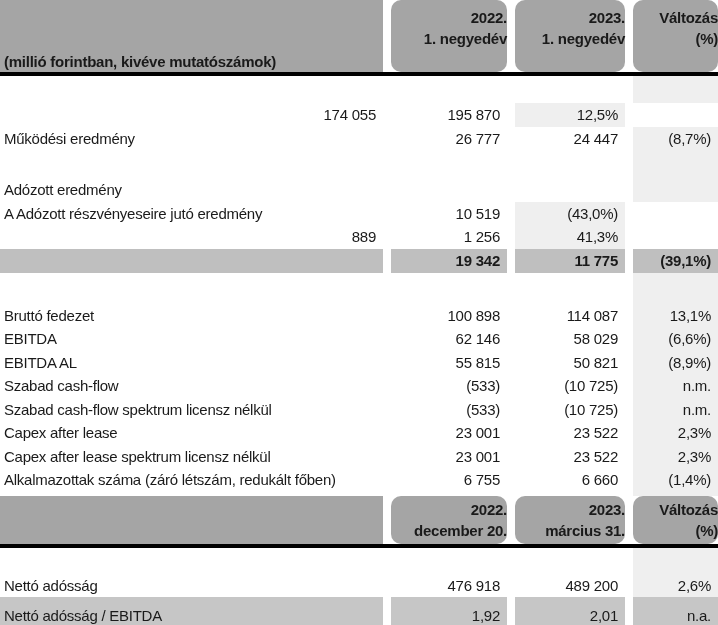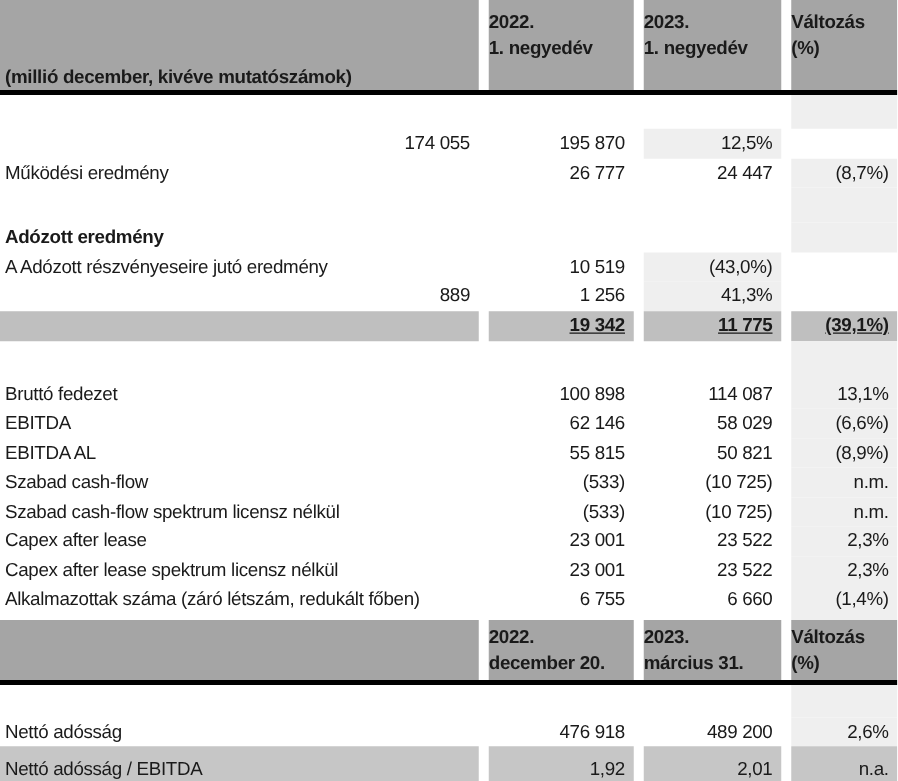--- a/index.html
+++ b/index.html
@@ -26,45 +26,45 @@
   
   .header-block .hcell { background: #a5a5a5; font-weight: bold; }
   .header-q1 { height: 72px; }
   .header-balance { height: 48px; }
   .label-head {
     display: flex; align-items: flex-end;
     padding: 0 0 2px 4px;
   }
   .col-head {
     display: flex; flex-direction: column;
-    align-items: flex-start; justify-content: flex-start;
-    padding-top: 7px; line-height: 21px; text-align: center;
+    align-items: flex-end; justify-content: flex-start;
+    padding-top: 7px; line-height: 21px; text-align: center; border-radius: 10px;
   }
   .header-balance .col-head { padding-top: 3px; }
   .black-line { height: 4px; background: #000000; width: 718px; }
   
   .row { height: 23.5px; }
   .row .cell { display: flex; align-items: center; overflow: hidden; white-space: nowrap; }
   .row .c0 { padding-left: 4px; }
   .row .c1, .row .c2, .row .c3 { justify-content: flex-end; padding-right: 7px; }
   .row .c3 { background: #efefef; }           
-  .row.section { font-weight: bold; }
-  .row.total { font-weight: bold; height: 24px; text-decoration: underline; }
+  .row.section { font-weight: normal; }
+  .row.total { font-weight: bold; height: 24px; }
   .row.total .cell { background: #bfbfbf; }
   .row.ratio { height: 36px; }
   .row.ratio .cell { background: #c6c6c6; }
 </style>
 </head>
 <body>
 
 <div class="fin-table">
 
   <div class="grid-row header-block header-q1">
     <div class="hcell label-head">
-      <span>(millió december, kivéve mutatószámok)</span>
+      <span>(millió forintban, kivéve mutatószámok)</span>
     </div>
     <div class="hcell col-head">
       <span>2022.</span>
       <span>1. negyedév</span>
     </div>
     <div class="hcell col-head">
       <span>2023.</span>
       <span>1. negyedév</span>
     </div>
     <div class="hcell col-head">

